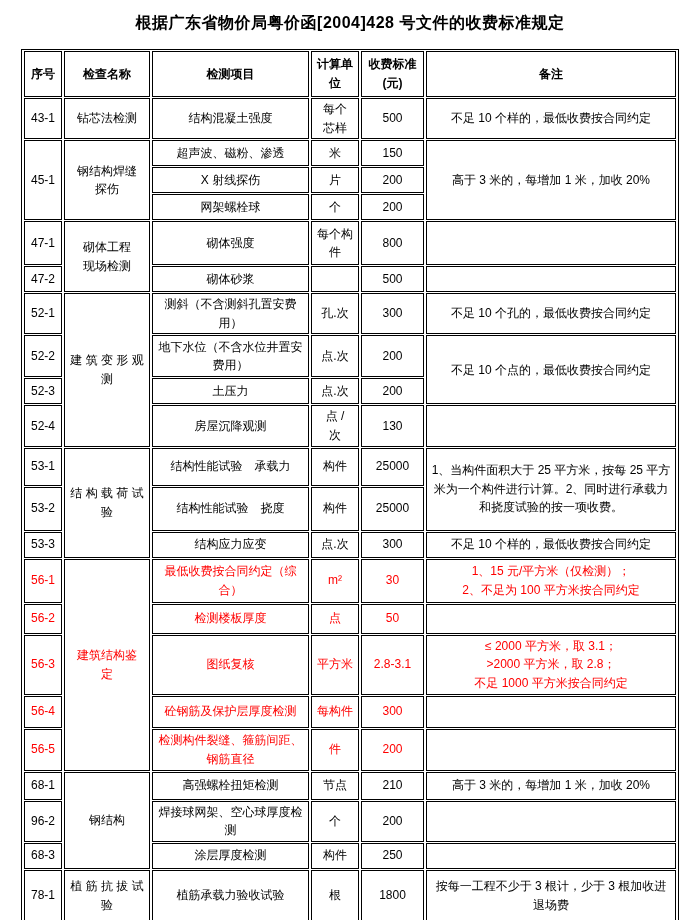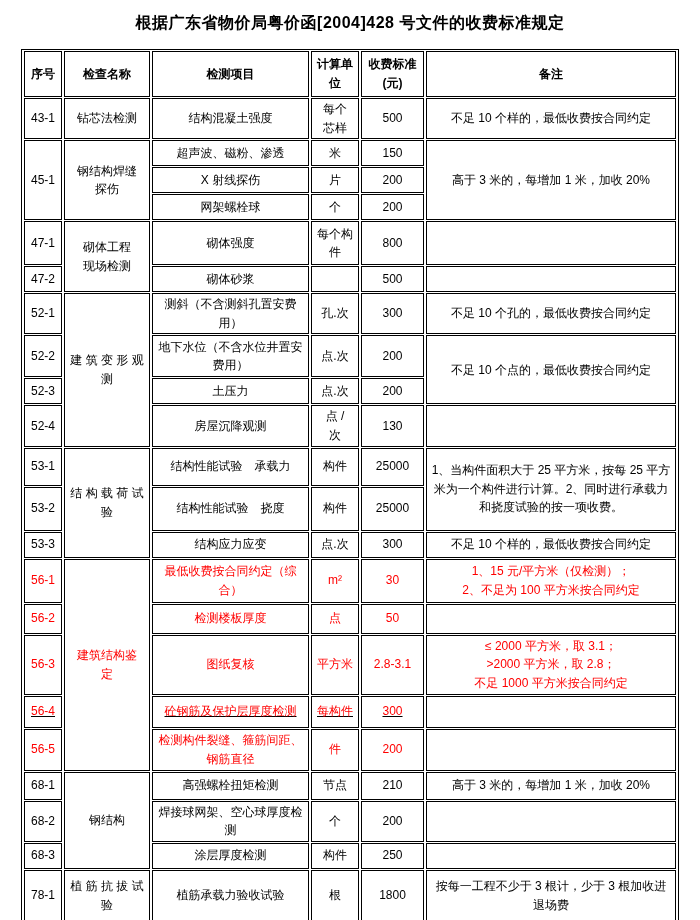--- a/index.html
+++ b/index.html
@@ -186,21 +186,21 @@
     </tr>
     <tr class="red-row" style="height:60px;">
       <td>56-3</td>
       <td>图纸复核</td>
       <td>平方米</td>
       <td>2.8-3.1</td>
       <td>≤ 2000 平方米，取 3.1；
 &gt;2000 平方米，取 2.8；
 不足 1000 平方米按合同约定</td>
     </tr>
-    <tr class="red-row" style="height:32px;text-decoration:underline;">
+    <tr class="red-row" style="height:32px;">
       <td>56-4</td>
       <td>砼钢筋及保护层厚度检测</td>
       <td>每构件</td>
       <td>300</td>
       <td></td>
     </tr>
     <tr class="red-row" style="height:42px;">
       <td>56-5</td>
       <td>检测构件裂缝、箍筋间距、钢筋直径</td>
       <td>件</td>
@@ -209,21 +209,21 @@
     </tr>
     <tr style="height:28px;">
       <td>68-1</td>
       <td rowspan="3">钢结构</td>
       <td>高强螺栓扭矩检测</td>
       <td>节点</td>
       <td>210</td>
       <td>高于 3 米的，每增加 1 米，加收 20%</td>
     </tr>
     <tr style="height:26px;">
-      <td>68-2</td>
+      <td>96-2</td>
       <td class="left">焊接球网架、空心球厚度检测</td>
       <td>个</td>
       <td>200</td>
       <td></td>
     </tr>
     <tr style="height:26px;">
       <td>68-3</td>
       <td>涂层厚度检测</td>
       <td>构件</td>
       <td>250</td>

